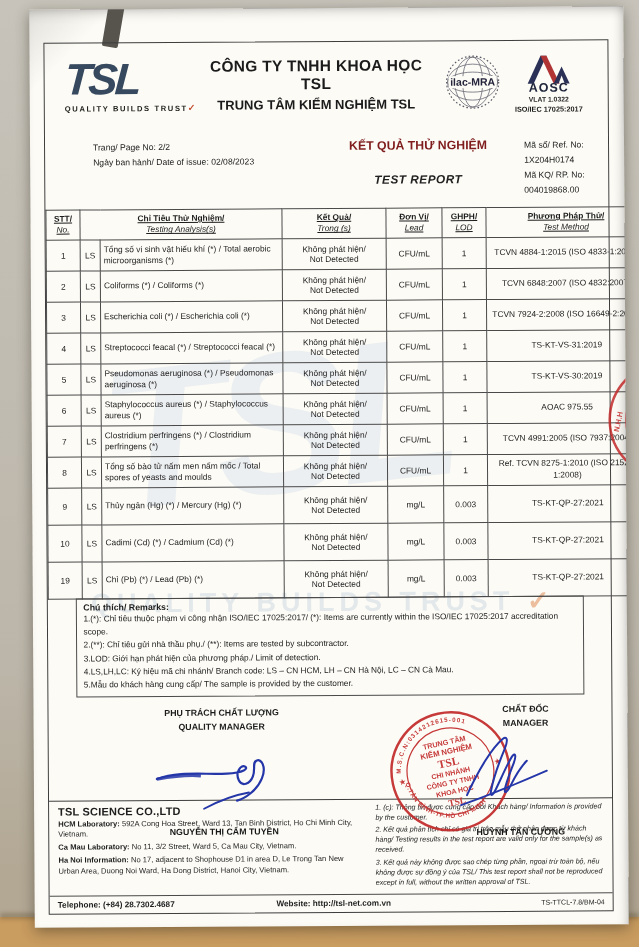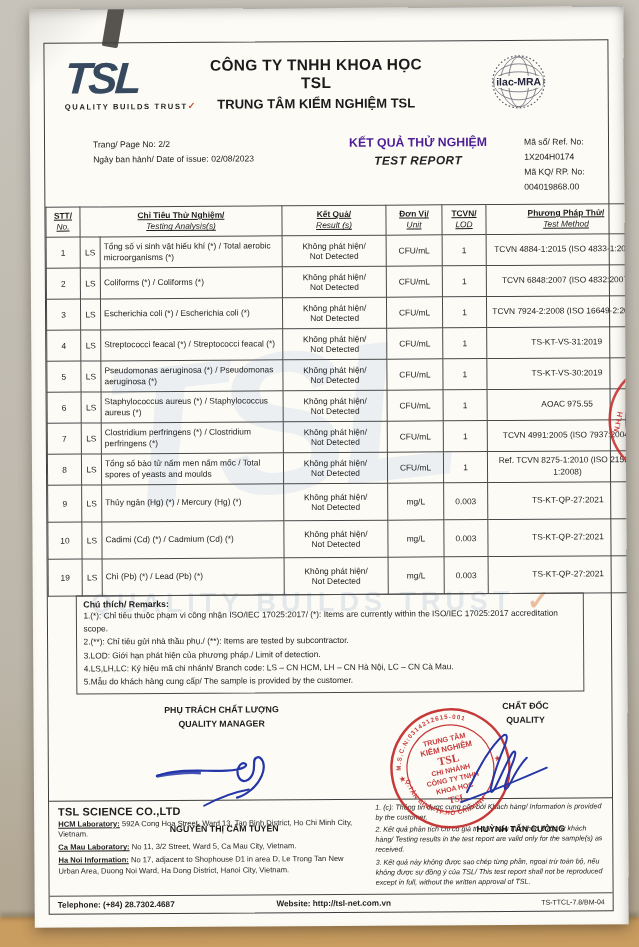--- a/index.html
+++ b/index.html
@@ -30,31 +30,31 @@
   .wm-tag .chk{color:rgba(220,130,70,.5);}
   
   .hdr{display:flex;align-items:center;padding:12px 14px 0 20px;}
   .logo-box{width:130px;}
   .logo-tsl{font-size:44px;font-weight:900;font-style:italic;color:#36495e;letter-spacing:-3px;line-height:.95;transform:skewX(-4deg);}
   .logo-tag{font-size:7.6px;font-weight:800;letter-spacing:1.6px;color:#23241f;margin-top:3px;white-space:nowrap;}
   .logo-tag .chk{color:#c3482a;font-size:9px;}
   .hdr-center{flex:1;text-align:center;color:#1b1b1b;padding-right:6px;}
   .hc1{font-size:15.5px;font-weight:800;letter-spacing:.3px;}
   .hc2{font-size:13px;font-weight:800;margin-top:4px;}
-  .hdr-logos{display:flex;align-items:flex-start;gap:8px;width:150px;justify-content:center;}
+  .hdr-logos{display:flex;align-items:flex-start;gap:8px;width:150px;justify-content:flex-start;}
   .aosc{display:flex;flex-direction:column;align-items:center;width:78px;}
   .aosc-name{font-size:12.5px;letter-spacing:1px;color:#20263b;margin-top:-6px;font-weight:600;}
   .aosc-vlat{font-size:6.8px;font-weight:700;color:#2c2c2c;margin-top:1px;}
   .aosc-iso{font-size:7.3px;font-weight:800;color:#1d1d1d;margin-top:2px;}
   
   .meta{display:flex;margin:24px 10px 0 48px;color:#222;}
   .meta-left{width:245px;font-size:8.6px;line-height:1.75;}
   .meta-center{width:160px;text-align:center;}
-  .mt-vi{font-size:12.3px;font-weight:800;color:#4c1d95;white-space:nowrap;}
-  .mt-en{font-size:11.8px;font-weight:800;font-style:italic;margin-top:4px;letter-spacing:.5px;}
+  .mt-vi{font-size:12.3px;font-weight:800;color:#7f1d1d;white-space:nowrap;}
+  .mt-en{font-size:11.8px;font-weight:800;font-style:italic;margin-top:20px;letter-spacing:.5px;}
   .meta-right{flex:1;font-size:8.6px;line-height:1.75;padding-left:26px;}
   
   table.rpt{border-collapse:collapse;width:500px;margin:9px auto 0;font-size:8.4px;color:#1d1d1d;table-layout:fixed;background:transparent;}
   table.rpt th,table.rpt td{border:1px solid #4a4a4a;padding:1px 3px;vertical-align:middle;}
   table.rpt th{font-weight:700;line-height:1.35;padding:3px 2px;text-decoration:underline;}
   .hen{font-style:italic;font-weight:400;}
   td.c-no,td.c-branch,td.c-result,td.c-unit,td.c-lod,td.c-method{text-align:center;}
   td.c-name{text-align:left;line-height:1.3;}
   td.c-method{line-height:1.35;}
   tr.r td{height:28px;}
@@ -76,21 +76,21 @@
   .sig-right .sig-draw{position:absolute;left:118px;top:26px;}
   
   .side-stamp{position:absolute;right:-8px;top:348px;z-index:3;opacity:.85;}
   
   .foot{margin-top:auto;border-top:1.5px solid #3e3e3e;color:#1e1e1e;}
   .foot-cols{display:flex;padding:4px 8px 2px 9px;}
   .fc-left{width:57%;padding-right:10px;}
   .fc-right{width:43%;padding-left:4px;}
   .f-company{font-size:11px;font-weight:800;letter-spacing:.2px;}
   .f-lab{font-size:7.6px;line-height:1.42;margin-top:2px;}
-  .f-lab b{text-decoration:underline;}
+  .f-lab b{}
   .f-note{font-size:7.1px;line-height:1.4;margin-bottom:3px;font-style:italic;}
   .foot-bottom{display:flex;align-items:center;border-top:1.2px solid #4a4a4a;padding:4px 8px;font-size:8.2px;}
   .fb-tel{font-weight:800;width:40%;}
   .fb-web{font-weight:800;width:38%;}
   .fb-code{font-size:7px;text-align:right;flex:1;}
 </style>
 </head>
 <body>
 
 <div class="desk-strip"></div>
@@ -122,20 +122,30 @@
       <div class="hdr-logos">
         <svg width="58" height="58" viewBox="0 0 58 58">
           <circle cx="29" cy="29" r="26" fill="none" stroke="#5a5a66" stroke-width="1.2" stroke-dasharray="1.6 2.2"></circle>
           <ellipse cx="29" cy="29" rx="25" ry="10" fill="none" stroke="#6a6a76" stroke-width="0.8"></ellipse>
           <ellipse cx="29" cy="29" rx="25" ry="18" fill="none" stroke="#6a6a76" stroke-width="0.8"></ellipse>
           <ellipse cx="29" cy="29" rx="10" ry="25" fill="none" stroke="#6a6a76" stroke-width="0.8"></ellipse>
           <ellipse cx="29" cy="29" rx="18" ry="25" fill="none" stroke="#6a6a76" stroke-width="0.8"></ellipse>
           <rect x="5" y="23" width="48" height="12" fill="#fcfbf6"></rect>
           <text x="29" y="32.5" text-anchor="middle" font-size="10.5" font-weight="bold" fill="#23233a">ilac-MRA</text>
         </svg>
+        <div class="aosc">
+          <svg width="50" height="34" viewBox="0 0 50 34">
+            <path d="M4 31 L17 3 L23 3 L10 31 Z" fill="#2b3057"></path>
+            <path d="M17 3 L23 3 L36 31 L30 31 Z" fill="#b03434"></path>
+            <path d="M30 31 L38 14 L46 31 L41 31 L38 23 L35 31 Z" fill="#2b3057"></path>
+          </svg>
+          <div class="aosc-name">AOSC</div>
+          <div class="aosc-vlat">VLAT 1.0322</div>
+          <div class="aosc-iso">ISO/IEC 17025:2017</div>
+        </div>
       </div>
     </div>
 
     <div class="meta">
       <div class="meta-left">
         <div>Trang/ Page No: 2/2</div>
         <div>Ngày ban hành/ Date of issue: 02/08/2023</div>
       </div>
       <div class="meta-center">
         <div class="mt-vi">KẾT QUẢ THỬ NGHIỆM</div>
@@ -162,28 +172,28 @@
         <th>
               <div>STT/</div>
               <div class="hen">No.</div>
             </th>
         <th colspan="2">
               <div>Chỉ Tiêu Thử Nghiệm/</div>
               <div class="hen">Testing Analysis(s)</div>
             </th>
         <th>
               <div>Kết Quả/</div>
-              <div class="hen">Result (s)</div>
+              <div class="hen">Trong (s)</div>
             </th>
         <th>
               <div>Đơn Vị/</div>
-              <div class="hen">Unit</div>
+              <div class="hen">Lead</div>
             </th>
         <th>
-              <div>TCVN/</div>
+              <div>GHPH/</div>
               <div class="hen">LOD</div>
             </th>
         <th>
               <div>Phương Pháp Thử/</div>
               <div class="hen">Test Method</div>
             </th>
       </tr>
       <tr class="r">
             <td class="c-no">1</td>
             <td class="c-branch">LS</td>
@@ -338,21 +348,21 @@
           <path d="M8 38 C 30 30, 55 34, 78 33 C 95 32, 100 28, 96 26 C 92 24, 86 32, 90 40 C 93 46, 101 44, 104 36 C 107 28, 103 22, 108 20 C 112 18, 118 26, 113 38 C 108 50, 96 58, 88 60" stroke="#2436a8" stroke-width="2.2" fill="none" stroke-linecap="round"></path>
           <path d="M8 38 C 20 36, 40 34, 52 35" stroke="#2436a8" stroke-width="3.2" fill="none" opacity="0.85"></path>
           <path d="M55 68 C 70 60, 88 54, 100 52" stroke="#2436a8" stroke-width="1.8" fill="none" stroke-linecap="round"></path>
         </svg>
         <div class="sig-name">NGUYỄN THỊ CẨM TUYỀN</div>
       </div>
 
       <div class="sig-col sig-right">
         <div class="sig-title">
           <div>CHẤT ĐỐC</div>
-          <div>QUALITY</div>
+          <div>MANAGER</div>
         </div>
         <div class="stamp-wrap">
           <svg width="124" height="124" viewBox="0 0 120 120">
             <defs>
               <path id="arcT" d="M 12 60 A 48 48 0 1 1 108 60"></path>
               <path id="arcB" d="M 15 60 A 45 45 0 0 0 105 60"></path>
             </defs>
             <circle cx="60" cy="60" r="57" fill="none" stroke="#c22a2a" stroke-width="2.4"></circle>
             <circle cx="60" cy="60" r="42" fill="none" stroke="#c22a2a" stroke-width="1.2"></circle>
             <text font-size="6" font-weight="bold" fill="#c22a2a" letter-spacing="1"><textPath href="#arcT" startOffset="8">M.S.C.N:0314212615-001</textPath></text>

